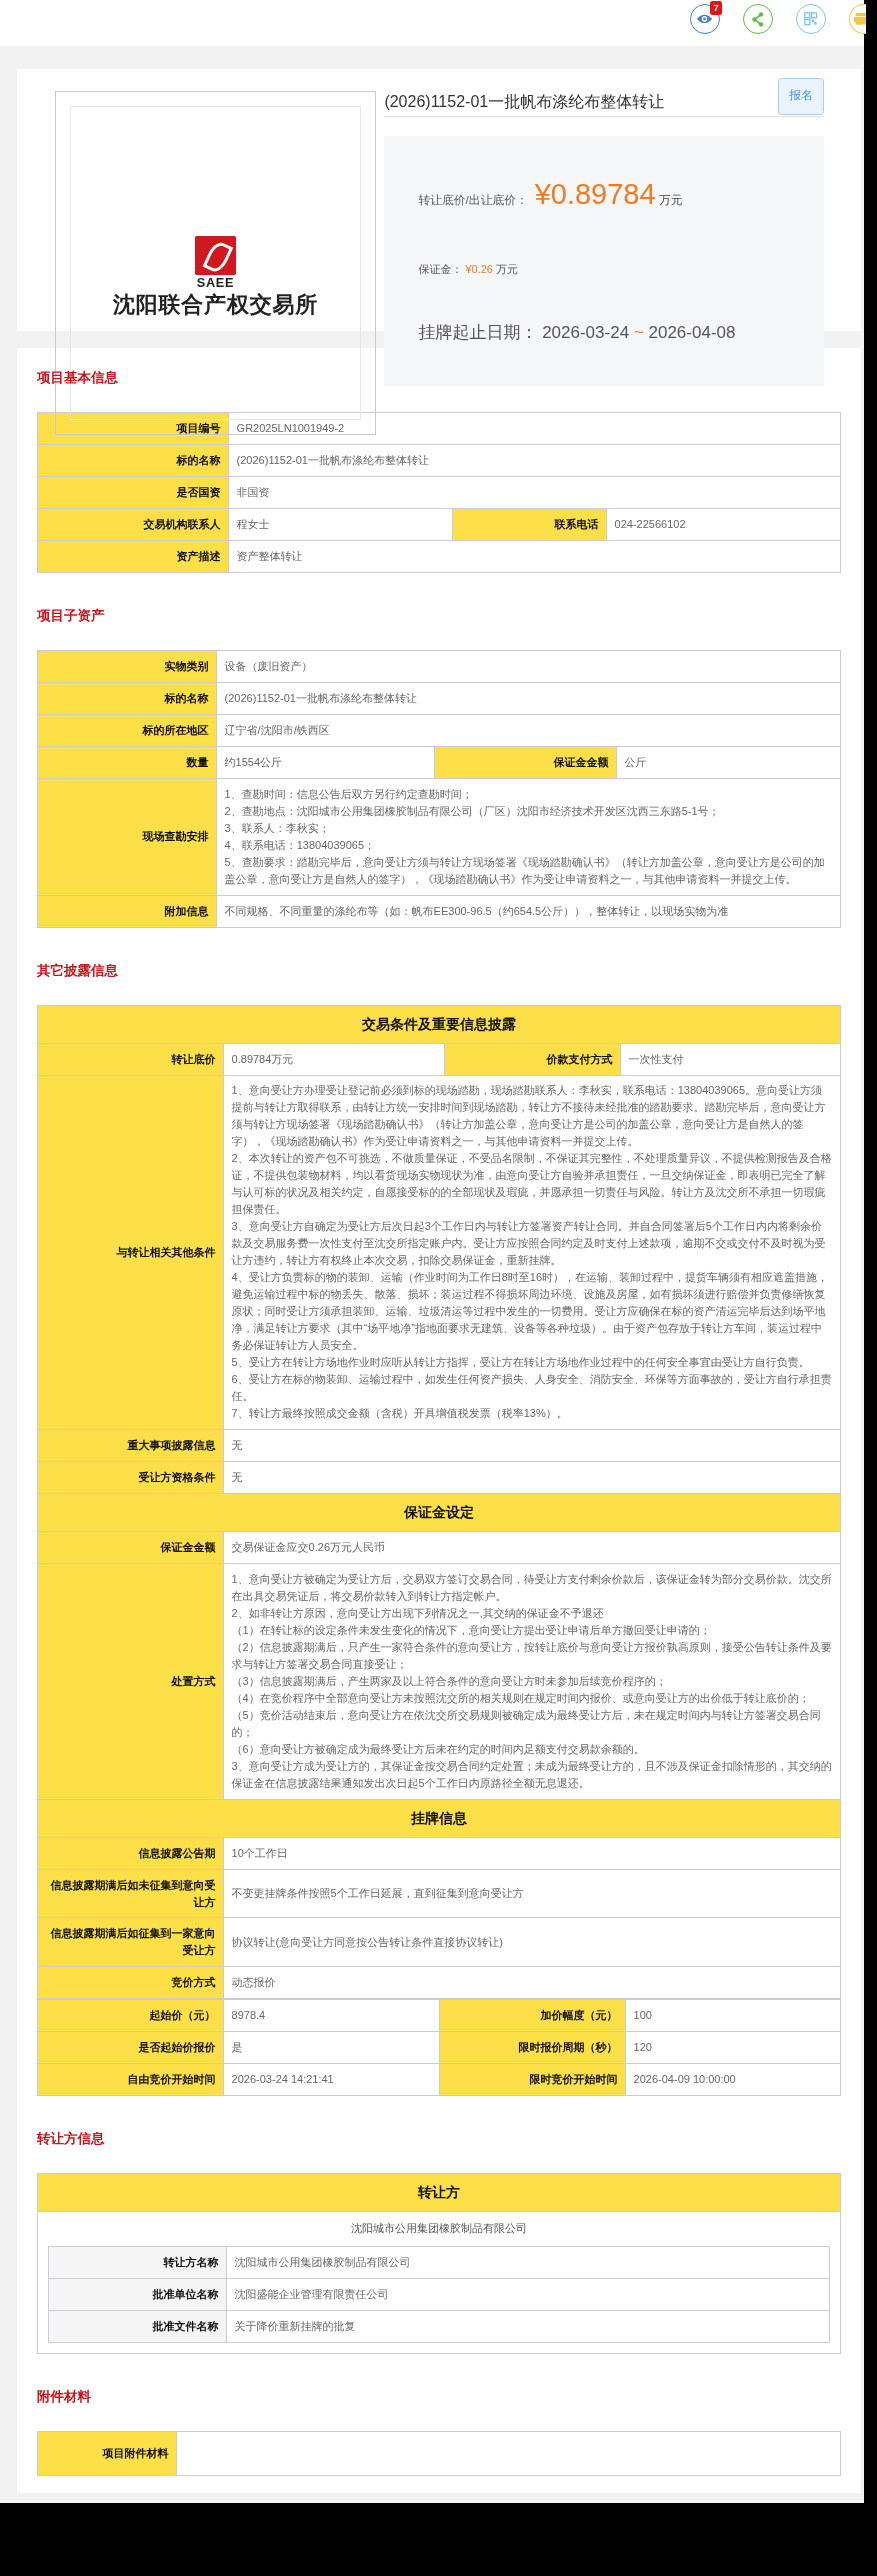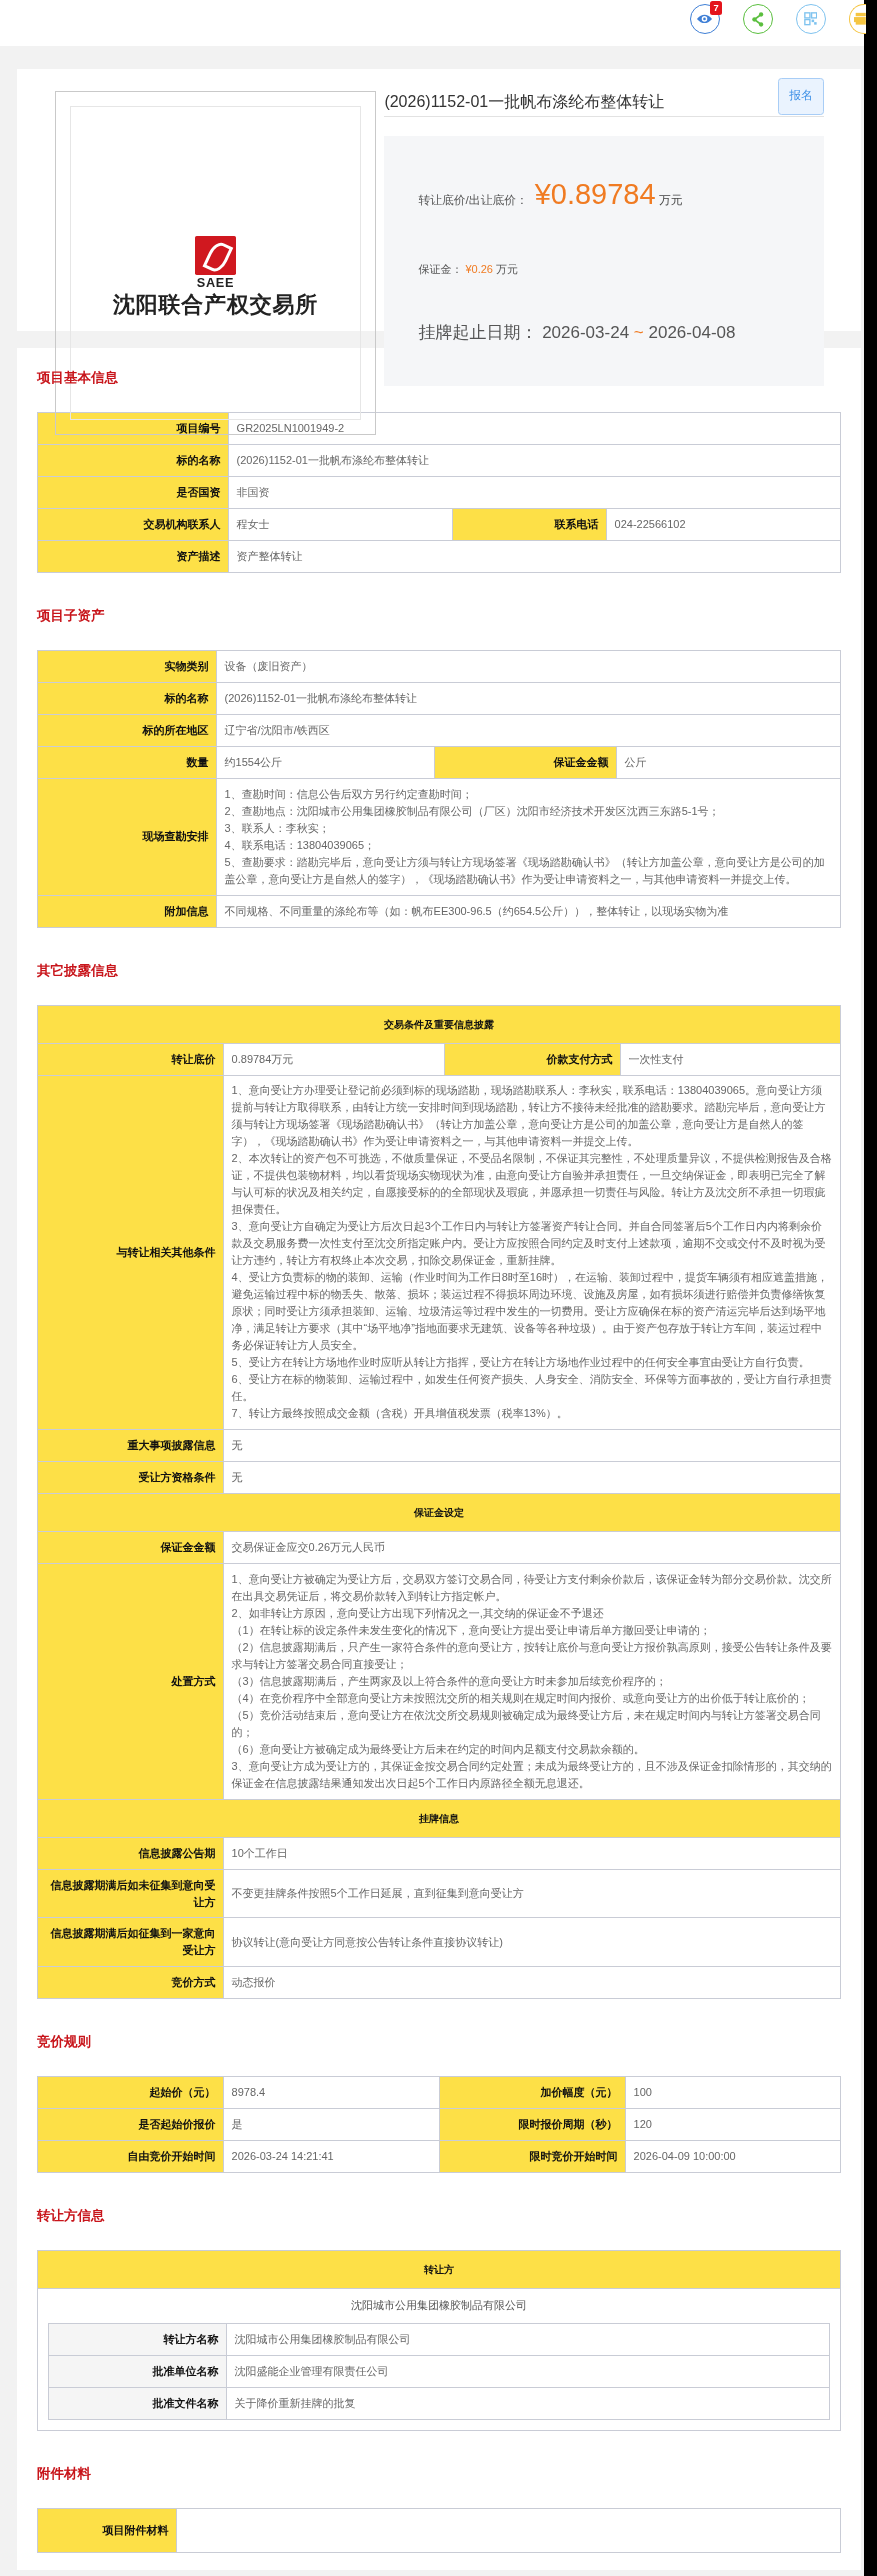--- a/index.html
+++ b/index.html
@@ -34,21 +34,21 @@
   .dep-row { margin-top: 51px; font-size: 11px; color: #555; }
   .orange { color: #f07b22; }
   .date-row { margin-top: 44px; font-size: 17px; color: #555; }
   .sec-card { padding: 21px 20px 17px 20px; }
   .sec-title { color: #c8151b; font-size: 13.5px; font-weight: bold; margin-bottom: 25px; }
   .sec-title.gap { margin-top: 34px; }
   table.info { width: 804px; border-collapse: collapse; border: 1.3px solid #ccd; table-layout: fixed; }
   table.info td, table.info th { border: 1.3px solid #c9ccd6; padding: 6.8px 7.6px; vertical-align: middle; font-size: 11px; line-height: 17px; }
   table.info th { background: #fde047; text-align: right; color: #111; font-weight: bold; }
   table.info td { background: #fff; color: #666; }
-  table.info th.center { text-align: center; font-size: 10px; padding: 10px; }
+  table.info th.center { text-align: center; font-size: 14px; padding: 10px; }
   table.info tr { height: 32px; }
   .long { text-align: left; }
   .transferor-name { text-align: center !important; color: #555 !important; padding: 8.4px !important; }
   table.inner { width: 100%; border-collapse: collapse; border: 1.3px solid #c9ccd6; table-layout: fixed; }
   table.inner td, table.inner th { border: 1.3px solid #c9ccd6; padding: 6.8px 7.6px; font-size: 11px; height: 32px; }
   table.inner th { background: #f5f5f5; color: #111; font-weight: bold; width: 178px; }
   table.inner td { color: #666; }
 </style>
 </head>
 <body>
@@ -282,21 +282,20 @@
           <th>信息披露期满后如征集到一家意向受让方</th>
           <td colspan="3">协议转让(意向受让方同意按公告转让条件直接协议转让)</td>
         </tr>
         <tr>
           <th>竞价方式</th>
           <td colspan="3">动态报价</td>
         </tr>
       </tbody>
         </table>
 
-      <div class="sec-title gap">竞价规则</div>
       <table class="info">
         <colgroup>
             <col style="width:186px">
             <col style="width:216px">
             <col style="width:186px">
             <col>
           </colgroup>
         <tbody>
             <tr>
           <th>起始价（元）</th>

